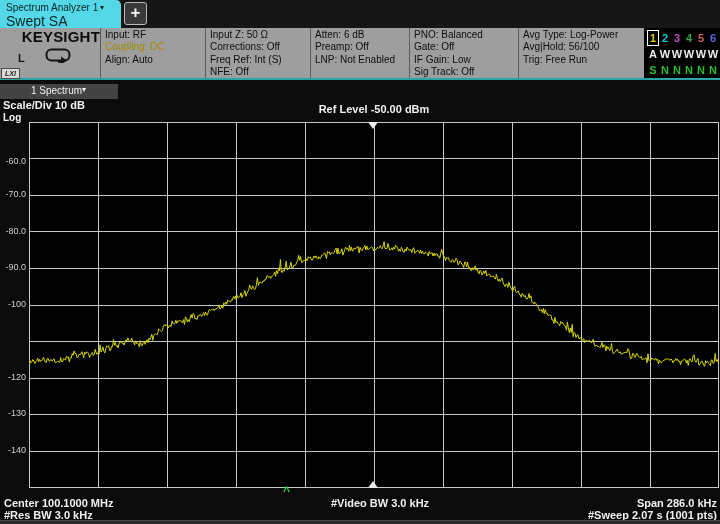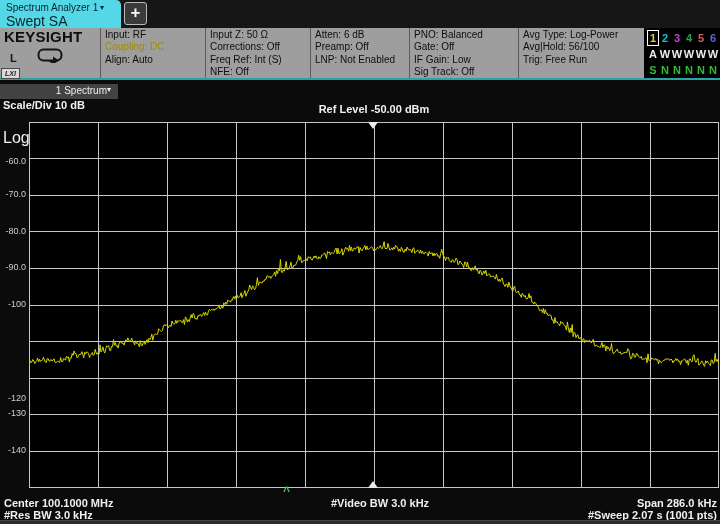--- a/index.html
+++ b/index.html
@@ -13,41 +13,41 @@
   .app-tab .l1 { font-size:10px; display:flex; justify-content:space-between; align-items:center; }
   .app-tab .l2 { font-size:14px; }
   .app-tab .caret { font-size:8px; color:#123; }
   .plus-btn { position:absolute; left:124px; top:2px; width:23px; height:23px; background:#3a3a3a;
               border:1px solid #b9b9b9; border-radius:3px; color:#f5f5f5; font-size:17px; font-weight:bold;
               text-align:center; line-height:20px; }
 
   
   .settings { position:absolute; left:0; top:28px; width:720px; height:52px; background:#9e9e9e;
               border-bottom:2px solid #2aa4a4; display:flex; }
-  .brand { width:100px; position:relative; padding:0 0 0 4px; flex:0 0 100px; }
+  .brand { width:100px; position:relative; padding:0 0 0 12px; flex:0 0 100px;text-align:right; }
   .keysight { font-size:15px; font-weight:800; color:#0d0d0d; letter-spacing:0.2px; }
   .brand-row { display:flex; align-items:center; gap:20px; padding:3px 0 0 6px; }
   .l-ind { font-size:11px; font-weight:bold; color:#151515; }
   .lxi { position:absolute; left:1px; bottom:-1px; background:#d9d9d9; border:1px solid #4a4a4a;
          color:#202020; font-size:7px; font-weight:bold; font-style:italic; padding:0 3px; line-height:9px; }
   .panel { border-left:1px solid #5c5c5c; padding:1px 2px 7px 4px; font-size:10px; line-height:12.3px;
            color:#0e0e0e; white-space:nowrap; overflow:hidden; }
   .panel .hl { color:#9f8d00; }
   .trace-table { margin-left:auto; flex:0 0 76px; background:#000; padding:2px 0 0 3px;
                  display:grid; grid-template-columns:repeat(6,12px); align-content:start; }
   .tt-cell { width:12px; height:16px; line-height:16px; text-align:center; font-size:11px; font-weight:bold; }
   .tt-type { color:#ececec; }
   .tt-state { color:#2ebe2e; }
 
   
   .spectrum-btn { position:absolute; left:0; top:84px; width:118px; height:15px; background:#434343;
-                  color:#efefef; font-size:10px; padding:1px 7px 0 6px; display:flex; justify-content:flex-end; }
+                  color:#efefef; font-size:10px; padding:1px 7px 0 6px; display:flex; justify-content:center; }
   .spectrum-btn .caret { font-size:8px; }
   .scalediv { position:absolute; left:3px; top:99px; font-size:11px; font-weight:bold; color:#f1f1f1; }
-  .logtxt   { position:absolute; left:3px; top:129px; font-size:16px; color:#f1f1f1; }
+  .logtxt   { position:absolute; left:3px; top:112px; font-size:10px; color:#f1f1f1;font-weight:bold; }
   .reflevel { position:absolute; left:29px; top:103px; width:690px; text-align:center;
               font-size:11px; font-weight:bold; color:#f1f1f1; }
 
   
   .plot { position:absolute; left:29px; top:122px; width:690px; height:366px; background:#000; }
   .ylab { position:absolute; left:0; width:26px; text-align:right; font-size:9px; color:#cfcfcf; }
   .mk-top    { position:absolute; left:368px; top:122px; width:0; height:0;
                border-left:5px solid transparent; border-right:5px solid transparent; border-top:7px solid #eaeaea; }
   .mk-bottom { position:absolute; left:368px; top:481px; width:0; height:0;
                border-left:5px solid transparent; border-right:5px solid transparent; border-bottom:7px solid #eaeaea; }
@@ -148,21 +148,21 @@
 <div class="scalediv">Scale/Div 10 dB</div>
 <div class="logtxt">Log</div>
 <div class="reflevel">Ref Level -50.00 dBm</div>
 
 <div class="ylab" style="top:156px;">-60.0</div>
 <div class="ylab" style="top:189px;">-70.0</div>
 <div class="ylab" style="top:226px;">-80.0</div>
 <div class="ylab" style="top:262px;">-90.0</div>
 <div class="ylab" style="top:299px;">-100</div>
 <div class="ylab" style="top:335px;padding-left:32px;">-110</div>
-<div class="ylab" style="top:393px;">-120</div>
+<div class="ylab" style="top:372px;">-120</div>
 <div class="ylab" style="top:408px;">-130</div>
 <div class="ylab" style="top:445px;">-140</div>
 
 <div class="plot">
   <svg id="plot-svg" width="690" height="366" viewBox="0 0 690 366">
       <g shape-rendering="crispEdges">
         <line x1="0.5" x2="0.5" y1="0" y2="366" stroke="#c6c6c6" stroke-width="1"></line>
         <line x1="69" x2="69" y1="0" y2="366" stroke="#c6c6c6" stroke-width="1"></line>
         <line x1="138" x2="138" y1="0" y2="366" stroke="#c6c6c6" stroke-width="1"></line>
         <line x1="207" x2="207" y1="0" y2="366" stroke="#c6c6c6" stroke-width="1"></line>

